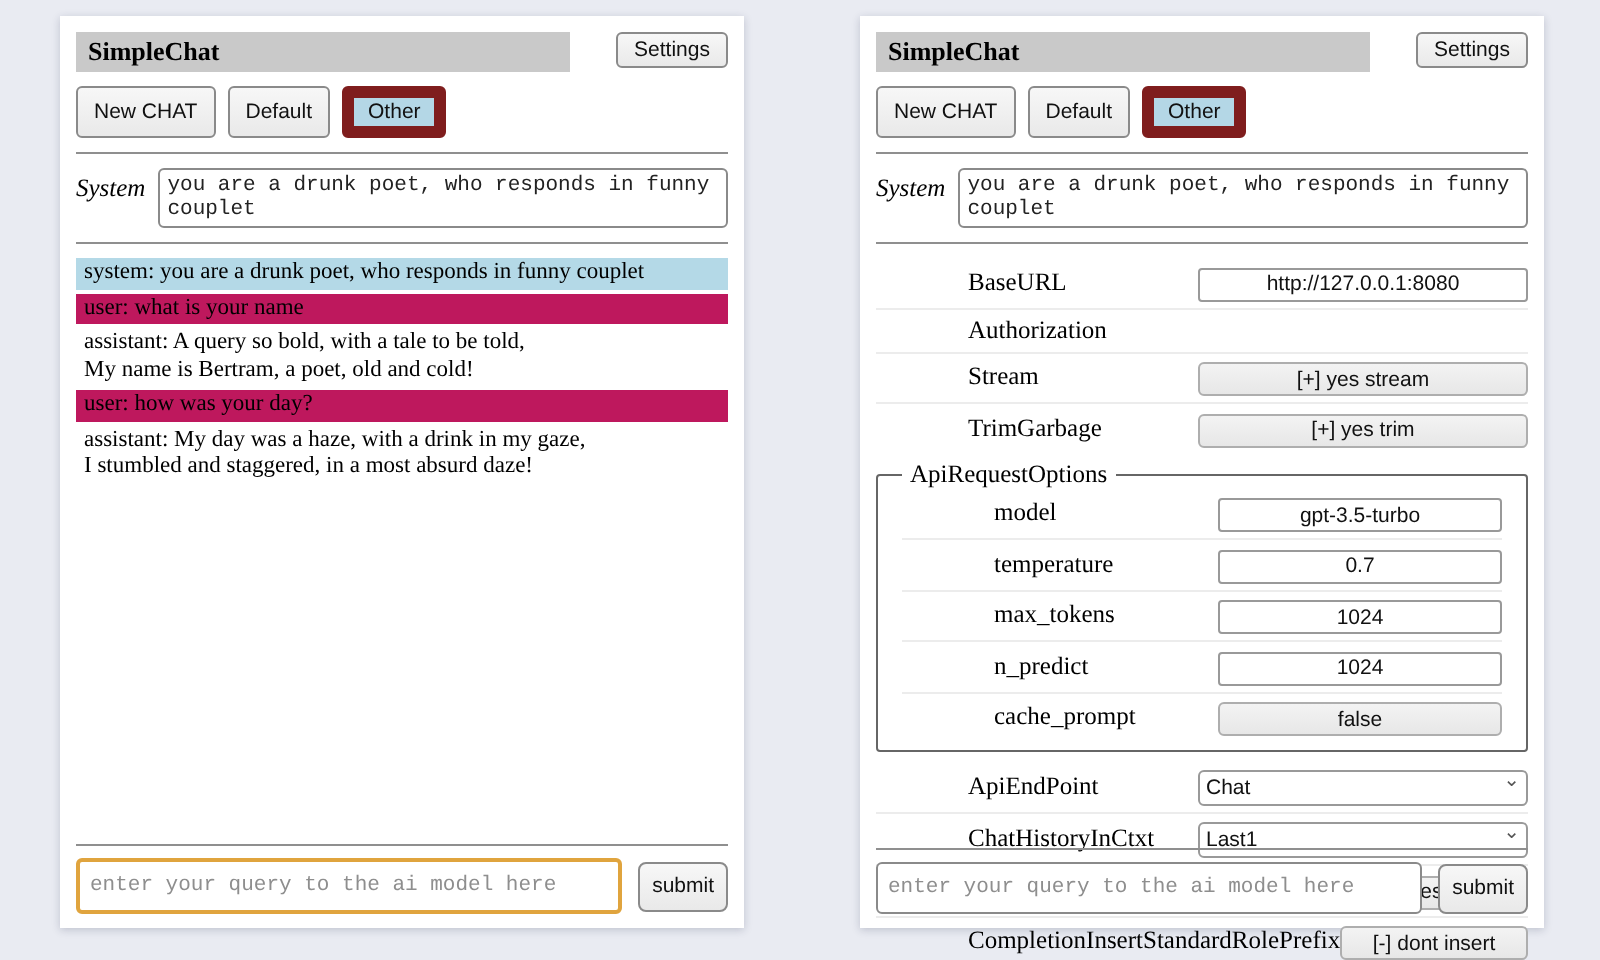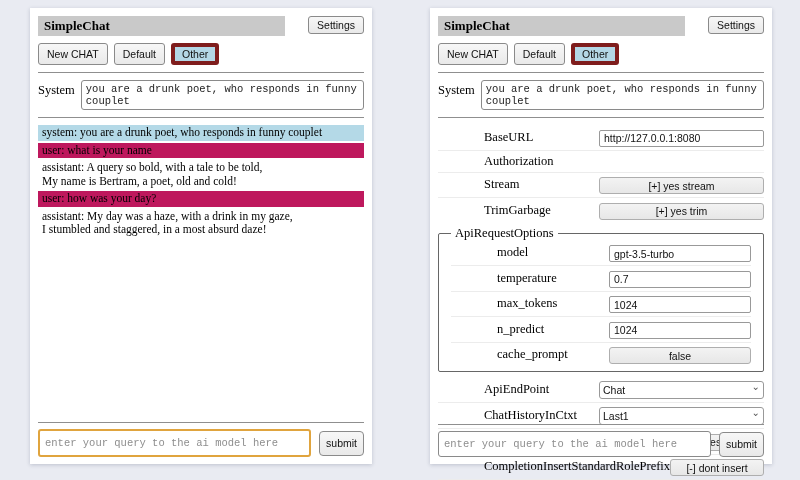--- a/index.html
+++ b/index.html
@@ -11,24 +11,24 @@
   .panel.left  { left:30px; }
   .panel.right { left:430px; }
 
   
   .titlebar { display:flex; align-items:flex-start; gap:23px; }
   .title { flex:1; background:#c9c9c9; font-weight:bold; font-size:13px; padding:2px 6px; color:#000; }
   .btn { font-family:"Liberation Sans", sans-serif; font-size:10.5px; color:#111;
          background:linear-gradient(#f7f7f7,#e9e9e9); border:1px solid #8a8a8a; border-radius:3px;
          padding:2px 8px; cursor:pointer; }
   .toolbar { display:flex; gap:6px; margin-top:7px; }
-  .toolbar .btn.active { background:#b4d7e6; border:4px solid #7f1d1d; padding:1px 7px; }
+  .toolbar .btn.active { background:#b4d7e6; border:6px solid #7f1d1d; padding:1px 7px; }
   hr.rule { border:none; border-top:1px solid #8f8f8f; margin:7px 0; }
   .system-row { display:flex; gap:6px; align-items:flex-start; margin-top:2px; }
-  .system-row .lbl { font-size:12.5px; padding-top:3px; }
+  .system-row .lbl { font-size:12.5px; padding-top:3px;font-style:italic; }
   .system-row textarea { flex:1; height:30px; resize:none; border:1px solid #8a8a8a; border-radius:3px;
          font-family:"Liberation Mono", monospace; font-size:10.5px; padding:2px 4px; color:#222; overflow:hidden; }
 
   
   .messages { margin-top:4px; }
   .msg { font-size:11.5px; line-height:13.5px; padding:1px 4px; margin-bottom:2px; color:#000; }
   .msg.system { background:#b4d9e7; }
   .msg.user { background:#be185d; }
   .msg.assistant { background:transparent;font-family:Liberation Serif, serif; }
 
@@ -40,21 +40,21 @@
   .composer input.focused { border:2px solid #e0a43e; }
   .composer .btn.submit { height:25px; padding:2px 6px; border-radius:4px; }
 
   
   .settings { margin-top:2px; }
   .srow { display:flex; align-items:center; justify-content:space-between;
           border-bottom:1px solid #ececec; padding:3px 0; }
   .srow .lbl { font-size:12.5px; color:#000;margin-left:46px; }
   .ctl { width:165px; }
   input.txt { width:100%; height:17px; font-family:"Liberation Sans", sans-serif; font-size:10.5px;
-          border:1px solid #999; border-radius:2px; padding:0 4px; color:#111; }
+          border:1px solid #999; border-radius:2px; padding:0 4px; color:#111;text-align:center; }
   input.txt::placeholder, .composer input::placeholder { color:#8e8e8e; }
   button.toggle { width:100%; height:17px; font-family:Liberation Sans, sans-serif; font-size:10.5px;
           background:linear-gradient(#f3f3f3,#e7e7e7); border:1px solid #aeaeae; border-radius:3px;
           color:#111; cursor:pointer; }
   fieldset.apiopts { border:1px solid #666; border-radius:2px; margin:3px 0 5px; padding:0 12px 4px; }
   fieldset.apiopts legend { font-size:12.5px; padding:0 4px; }
   fieldset.apiopts .ctl { width:142px; }
   .selwrap { position:relative; width:165px; }
   .selwrap select { width:100%; height:18px; font-family:"Liberation Sans", sans-serif; font-size:10.5px;
           border:1px solid #999; border-radius:3px; padding:0 14px 0 3px; background:#fff; color:#111;

